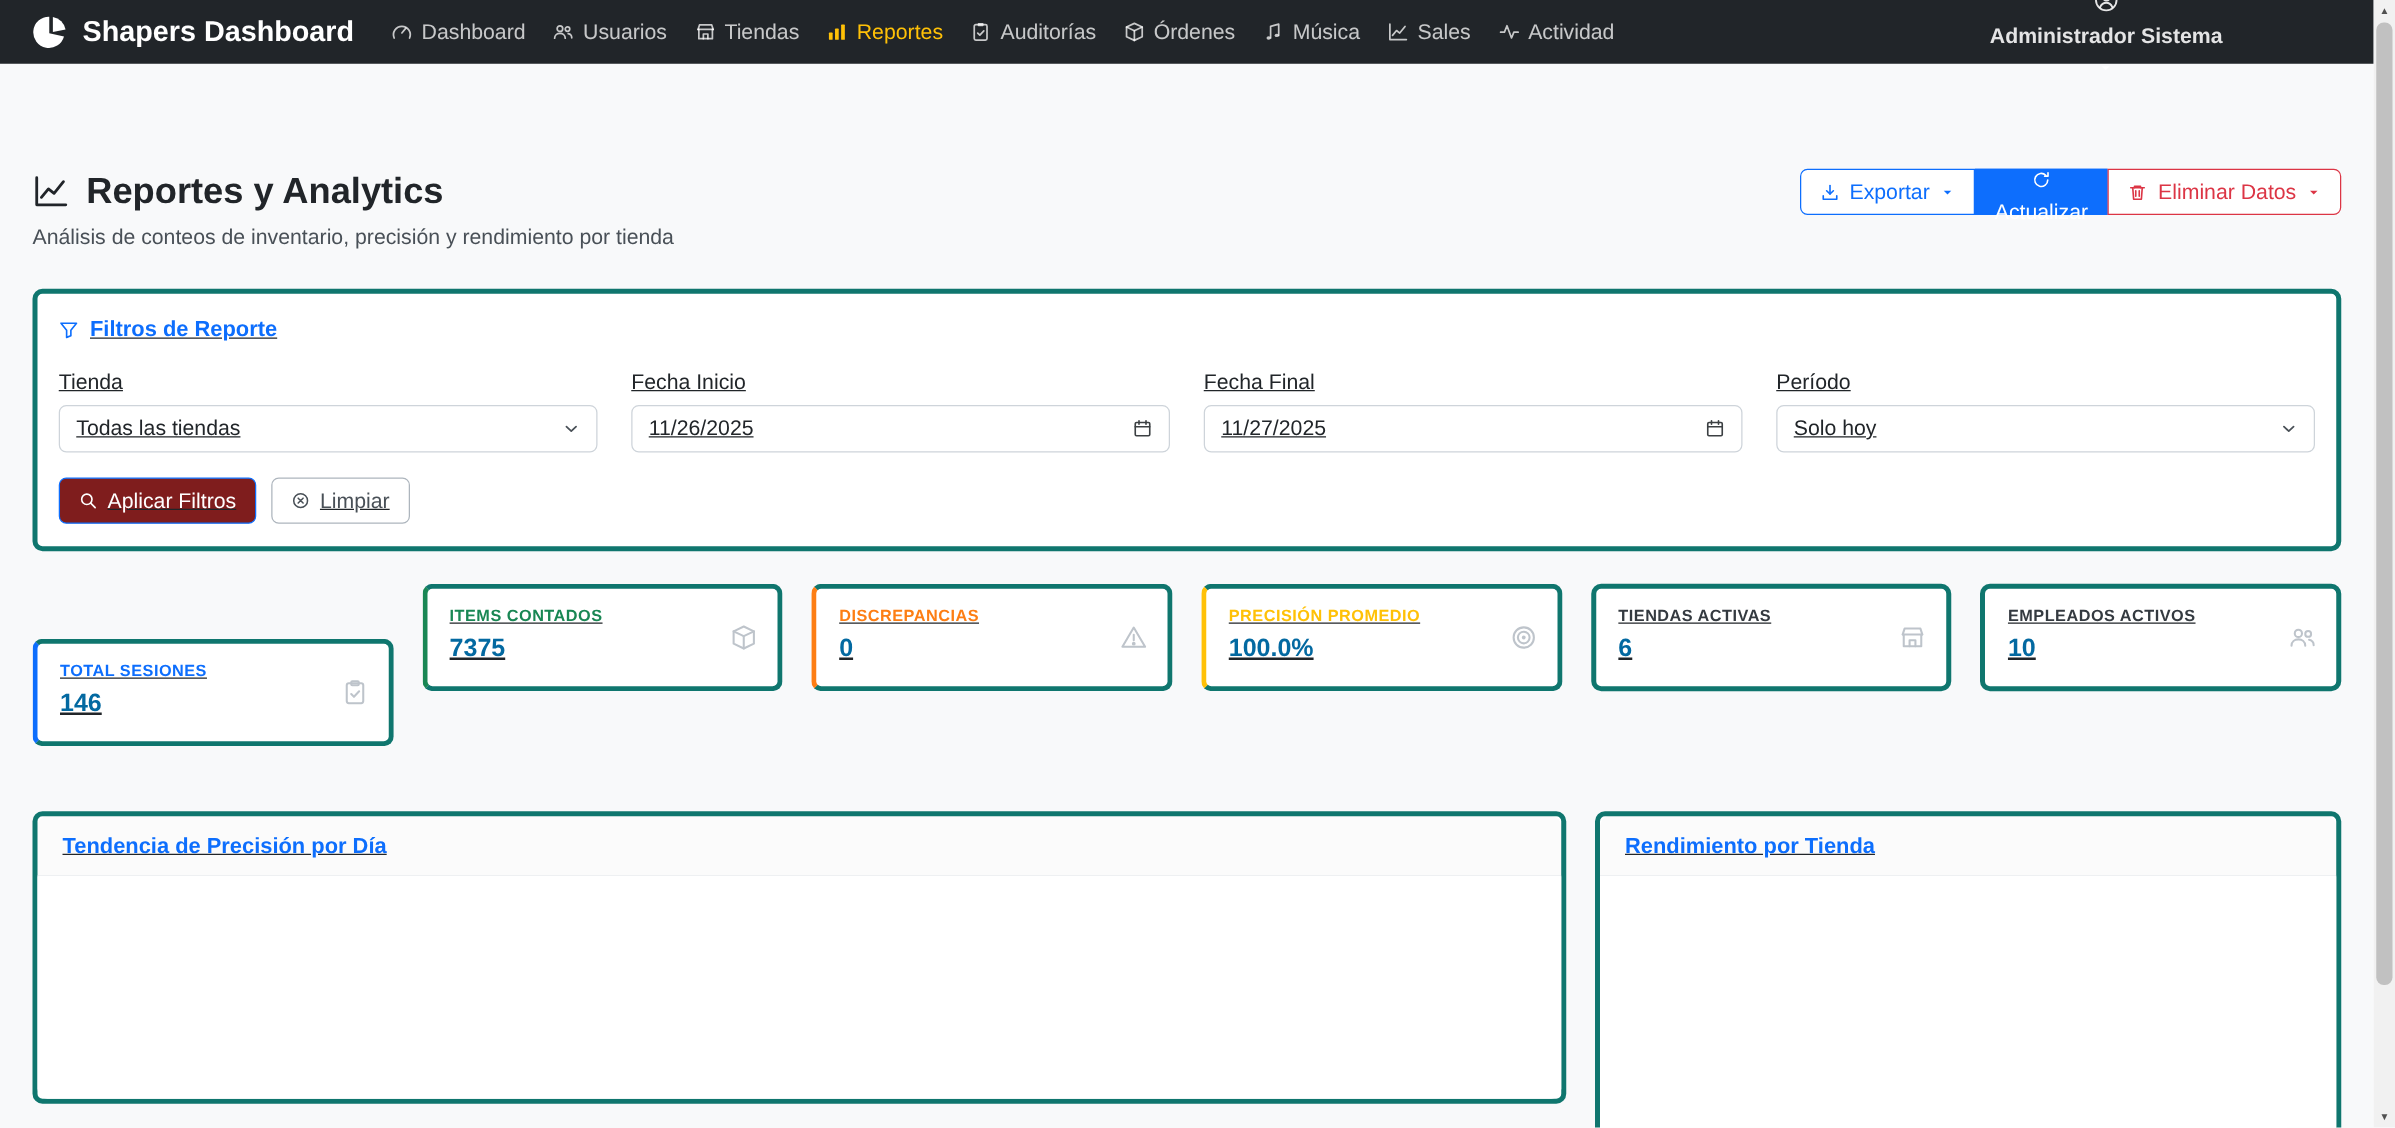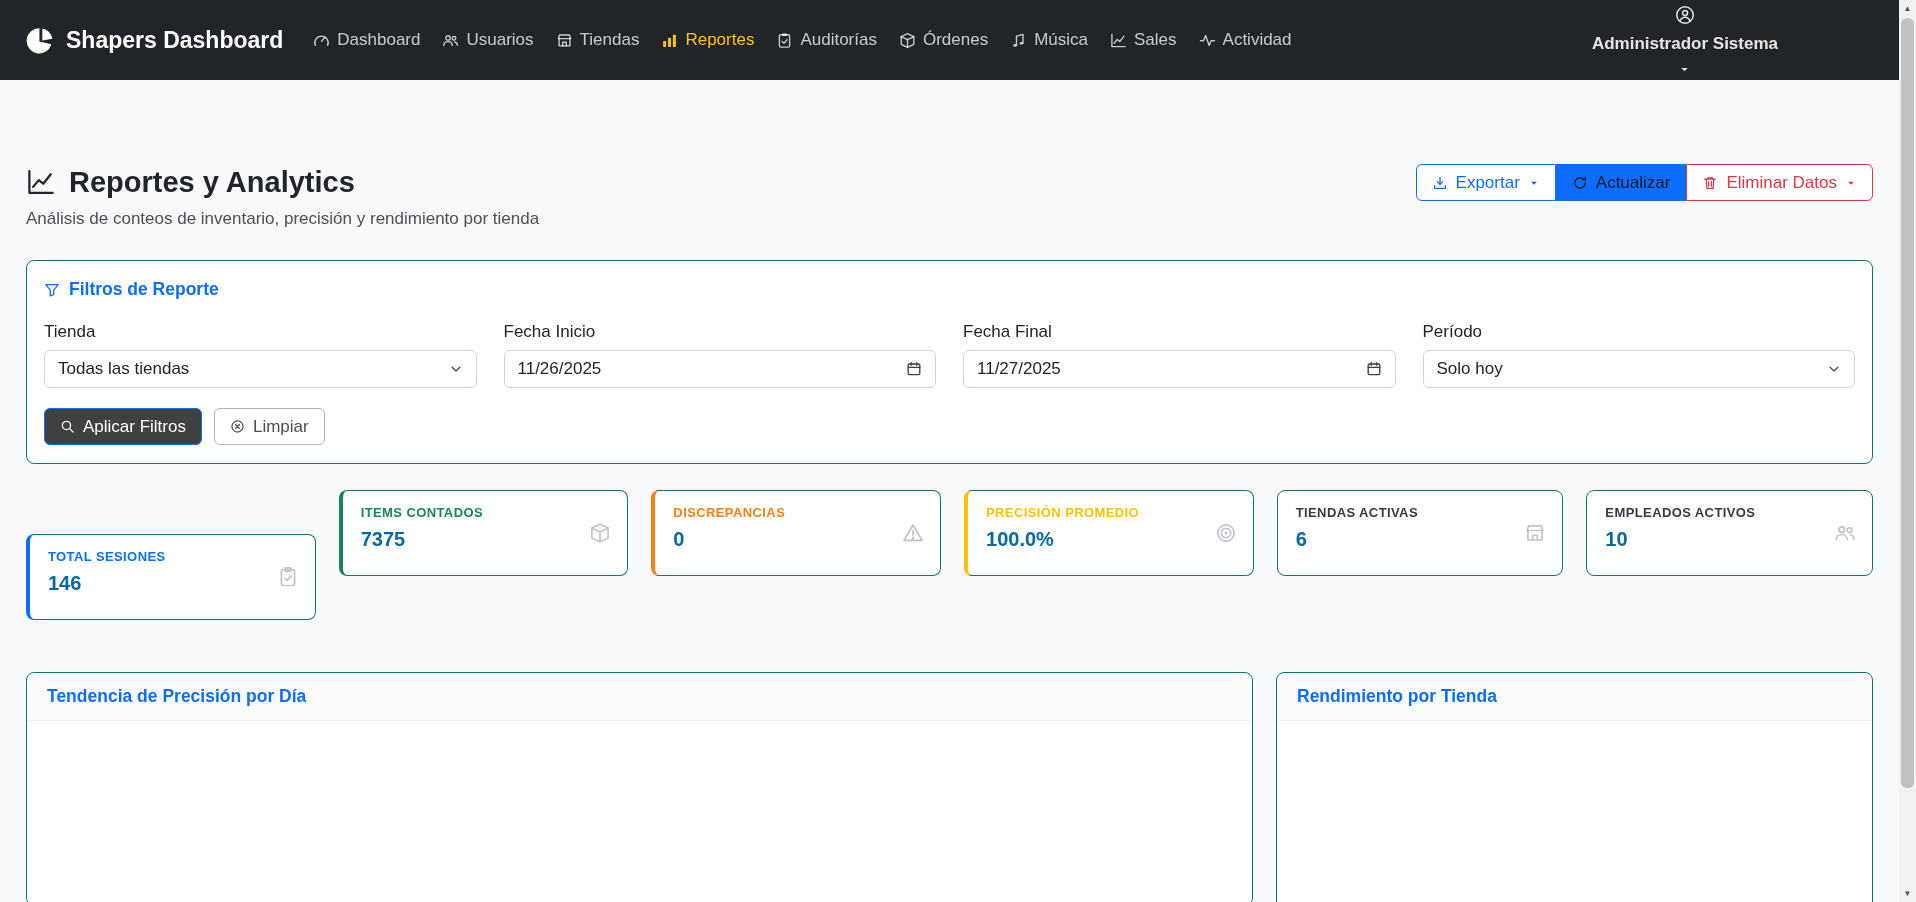--- a/index.html
+++ b/index.html
@@ -6,21 +6,21 @@
   html, body { margin: 0; padding: 0; }
   body {
     width: 1916px; height: 902px; overflow: hidden; position: relative;
     background: #f8f9fa; color: #212529;
     font-family: "Liberation Sans", "DejaVu Sans", sans-serif;
   }
   .viewport { width: 1899px; height: 902px; overflow: hidden; }
 
   
   .navbar {
-    height: 80px; background: #212529; display: flex; align-items: center;
+    height: 51px; background: #212529; display: flex; align-items: center;
     padding: 0 26px; color: #fff;
   }
   .brand { display: flex; align-items: center; gap: 11px; font-size: 23px; font-weight: 700; color: #fff; white-space: nowrap; margin-right: 20px; cursor: pointer; }
   .nav { display: flex; align-items: center; gap: 2px; flex: 1; min-width: 0; }
   .nav-item {
     display: flex; align-items: center; gap: 7px; padding: 8px 10px;
     font-size: 17px; color: rgba(255,255,255,.75); cursor: pointer; white-space: nowrap;
     text-decoration: none;
   }
   .nav-item.active { color: #ffc107; }
@@ -37,26 +37,26 @@
   .page-title { margin: 0; font-size: 29px; font-weight: 600; color: #212529; display: flex; align-items: center; gap: 13px; line-height: 36px; }
   .page-subtitle { margin-top: 8px; font-size: 17px; color: #495057; line-height: 22px; }
 
   .btn-group { display: flex; }
   .btn {
     height: 37px; display: inline-flex; align-items: center; gap: 8px; padding: 0 15px;
     font-size: 17px; border: 1px solid transparent; background: #fff; cursor: pointer;
     font-family: inherit;
   }
   .btn-outline-primary { color: #0d6efd; border-color: #0d6efd; border-radius: 6px 0 0 6px; justify-content: flex-end; }
-  .btn-primary { background: #0d6efd; border-color: #0d6efd; color: #0f172a; border-radius: 0; }
+  .btn-primary { background: #0d6efd; border-color: #0d6efd; color: #ffffff; border-radius: 0; flex-direction: column; }
   .btn-outline-danger { color: #dc3545; border-color: #dc3545; border-radius: 0 6px 6px 0; }
   .btn-outline-secondary { color: #495057; border-color: #adb5bd; border-radius: 6px; }
-  .btn-solid-primary { background: #404040; border-color: #0d6efd; color: #fff; border-radius: 6px; }
-
-  .card { background: #fff; border: 1px solid #0f766e; border-radius: 8px; }
+  .btn-solid-primary { background: #7f1d1d; border-color: #0d6efd; color: #fff; border-radius: 6px; }
+
+  .card { background: #fff; border: 4px solid #0f766e; border-radius: 8px; text-decoration: underline; }
 
   
   .filter-card { margin-top: 30px; padding: 18px 17px; }
   .filter-title { display: flex; align-items: center; gap: 9px; color: #0d6efd; font-size: 17.5px; font-weight: 700; }
   .filter-row { display: flex; gap: 27px; margin-top: 22px; }
   .field { flex: 1; min-width: 0; }
   .field-label { font-size: 17px; color: #212529; margin-bottom: 8px; }
   .control {
     height: 38px; border: 1px solid #ced4da; border-radius: 6px; background: #fff;
     display: flex; align-items: center; justify-content: space-between;

